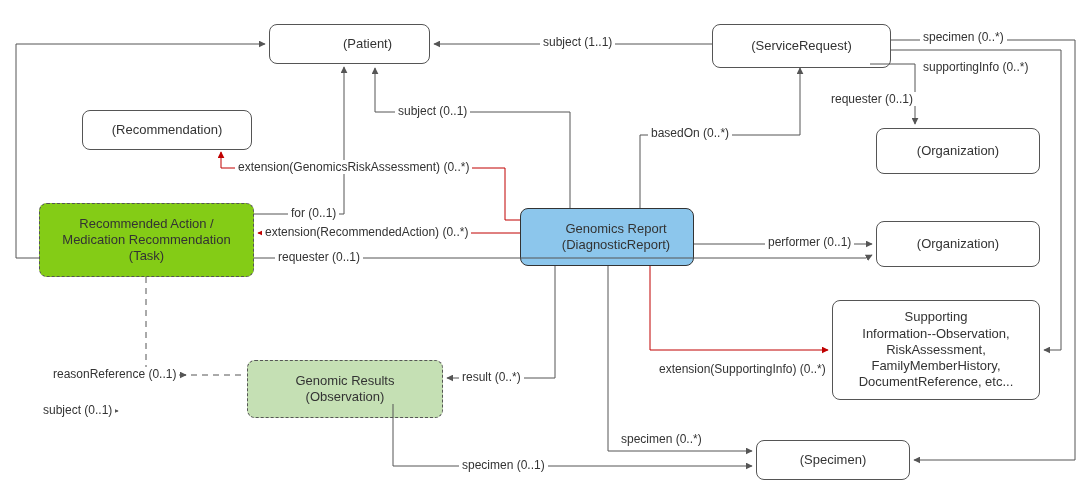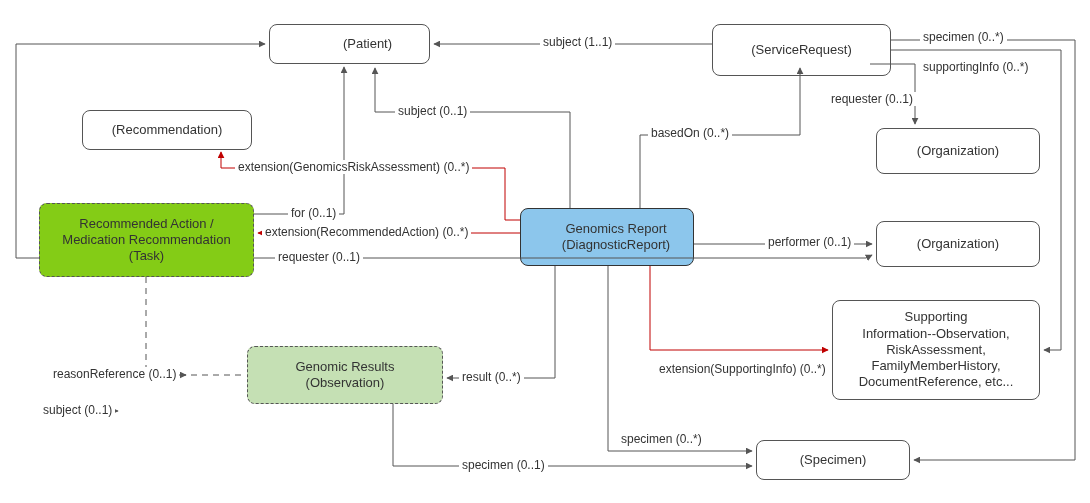--- a/index.html
+++ b/index.html
@@ -26,21 +26,21 @@
     align-items: center;
     justify-content: center;
     text-align: center;
     padding: 6px 8px;
     box-sizing: border-box;
     line-height: 1.25;
   }
   .node.dashed { border-style: dashed; border-width: 1.5px; }
   .node.blue   { background: #8cc6ec; border-color: #333; }
   .node.yellow { background: #84cc16; justify-content: center; }
-  .node.green  { background: #c5e0b4; }
+  .node.green  { background: #c5e0b4; margin-top: 14px; }
   .edge-label {
     position: absolute;
     background: #fff;
     padding: 0 3px;
     font-size: 12px;
     white-space: nowrap;
     color: #333;
   }
   svg.edges {
     position: absolute;
@@ -78,21 +78,21 @@
     </div>
   </div>
 
   <div class="node blue" style="left:520px; top:208px; width:174px; height:58px;padding-left:26px;">
     <div>
       <span>Genomics Report</span><br>
       <span>(DiagnosticReport)</span>
     </div>
   </div>
 
-  <div class="node" style="left:712px; top:24px; width:179px; height:52px;justify-content:center;">
+  <div class="node" style="left:712px; top:24px; width:179px; height:44px;justify-content:center;">
     <span>(ServiceRequest)</span>
   </div>
 
   <div class="node" style="left:876px; top:128px; width:164px; height:46px;">
     <span>(Organization)</span>
   </div>
 
   <div class="node" style="left:876px; top:221px; width:164px; height:46px;">
     <span>(Organization)</span>
   </div>

